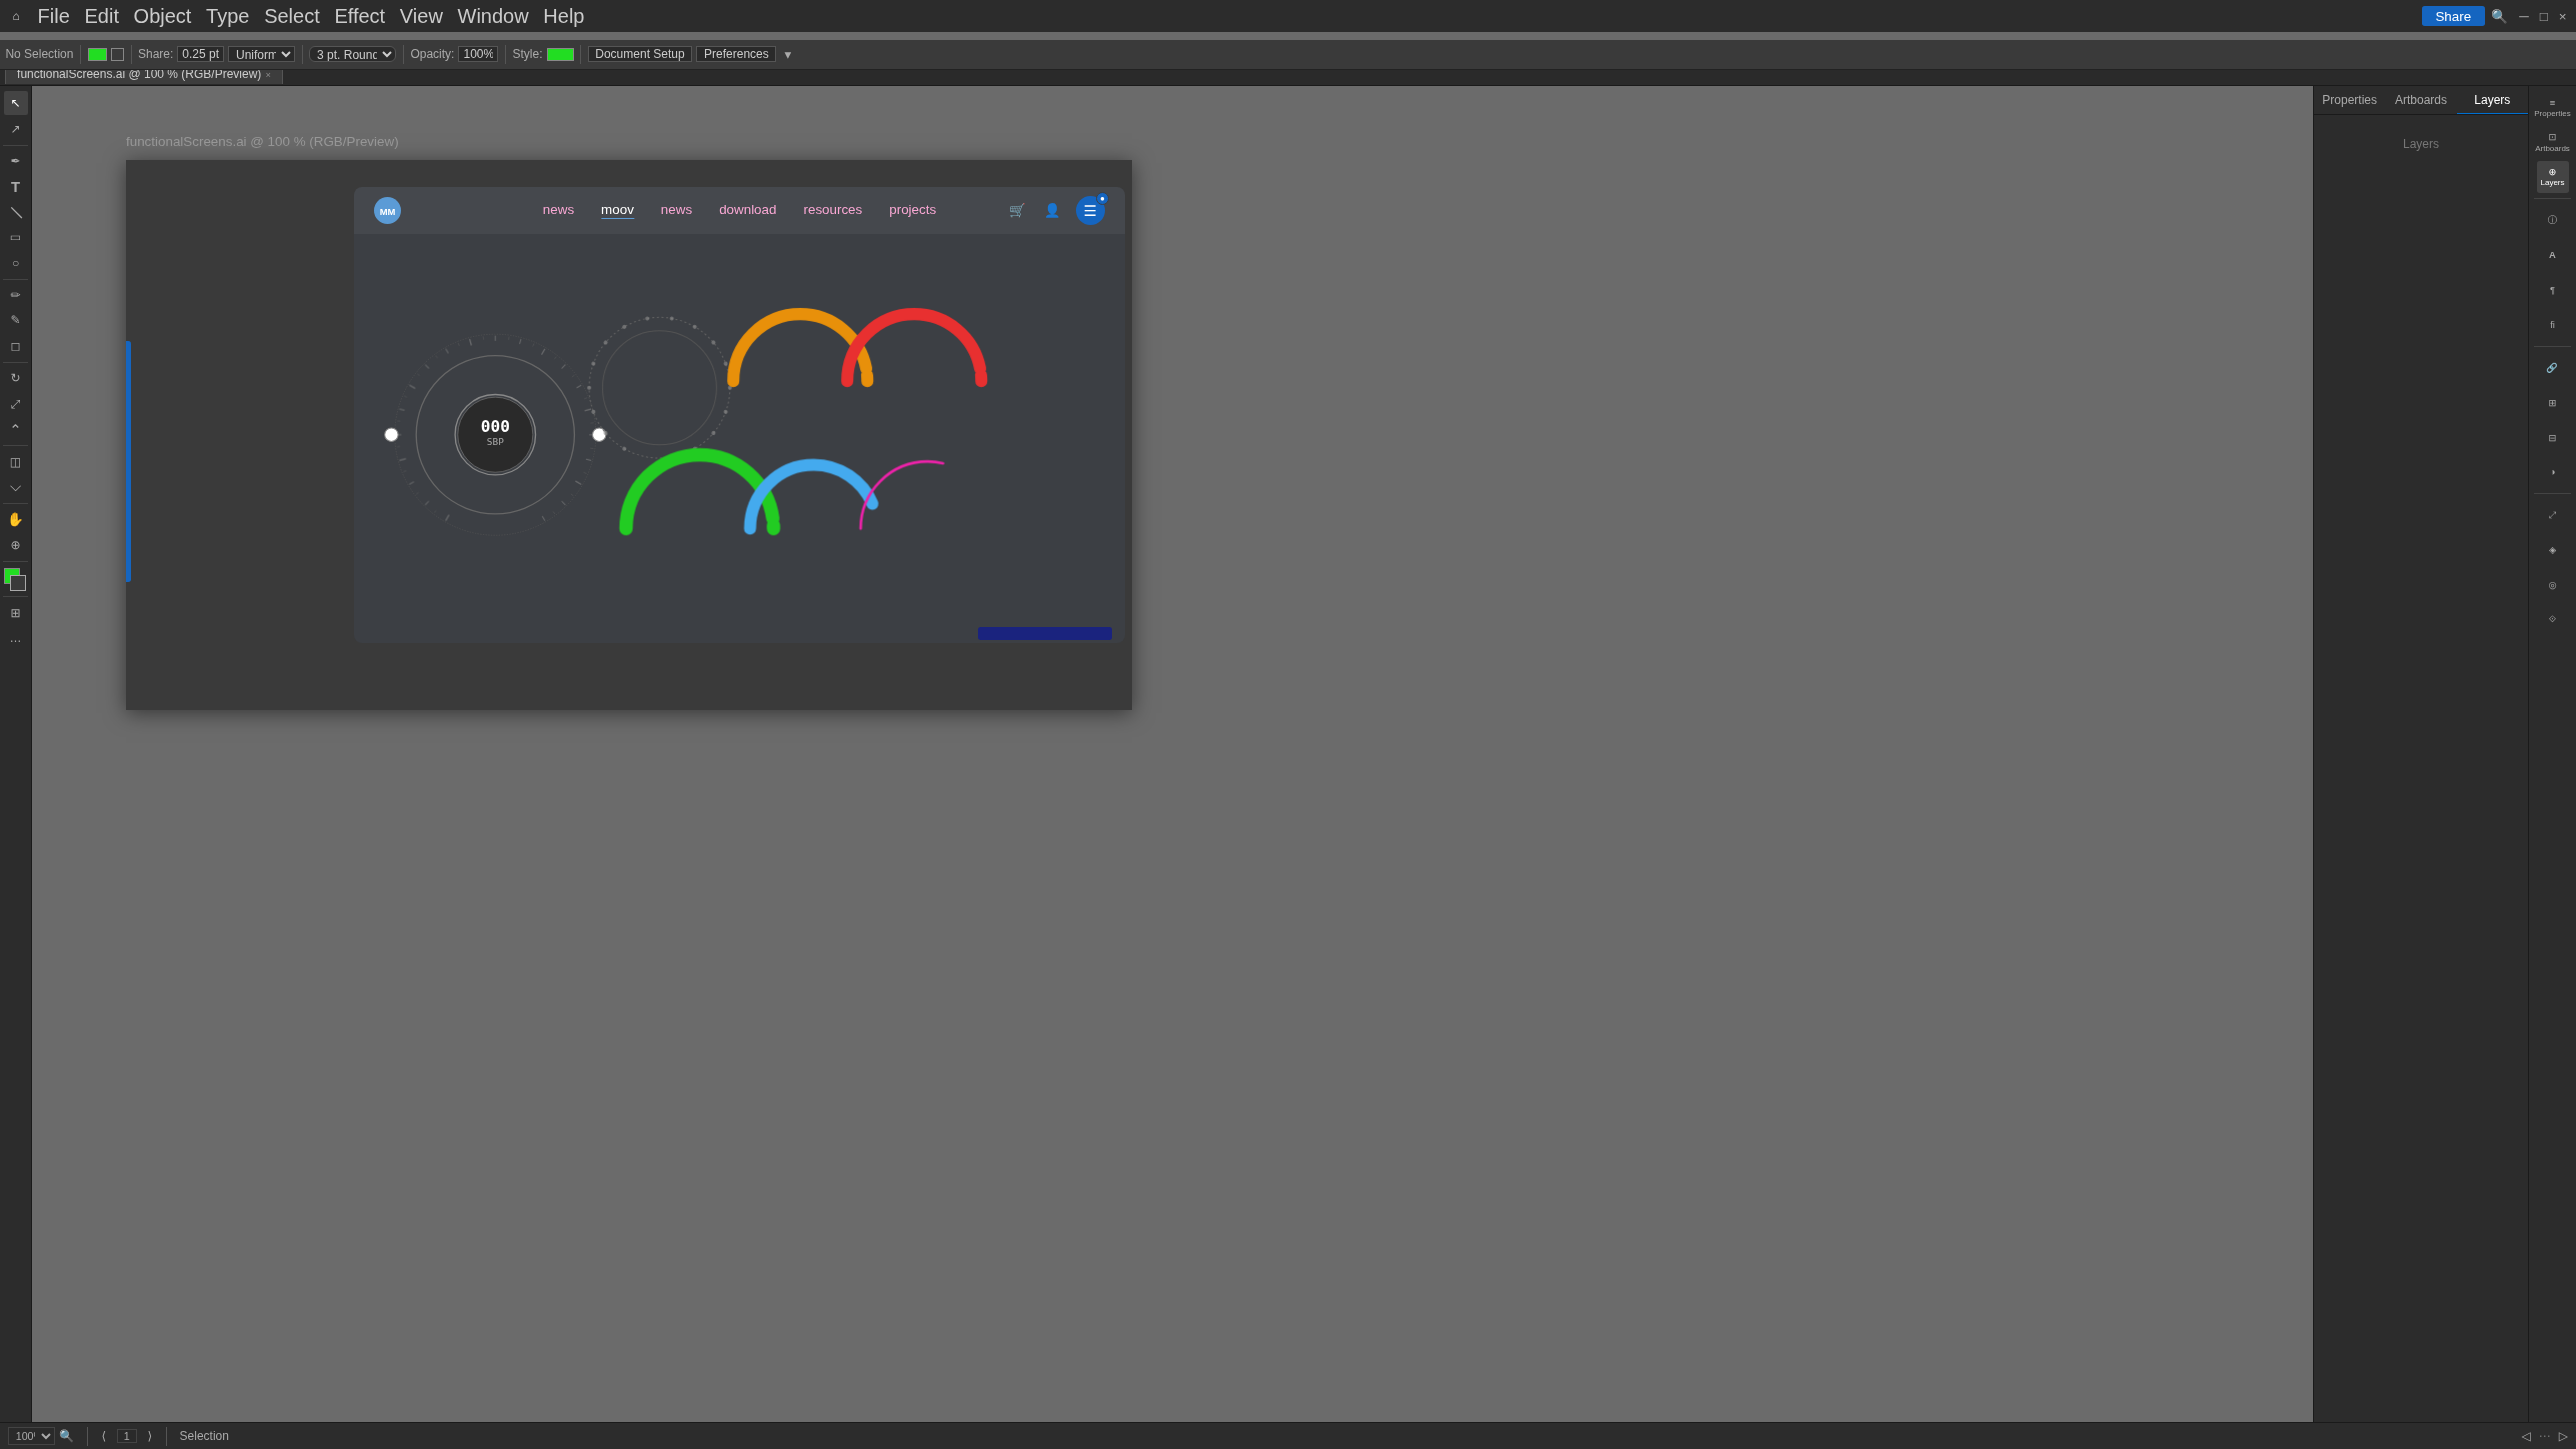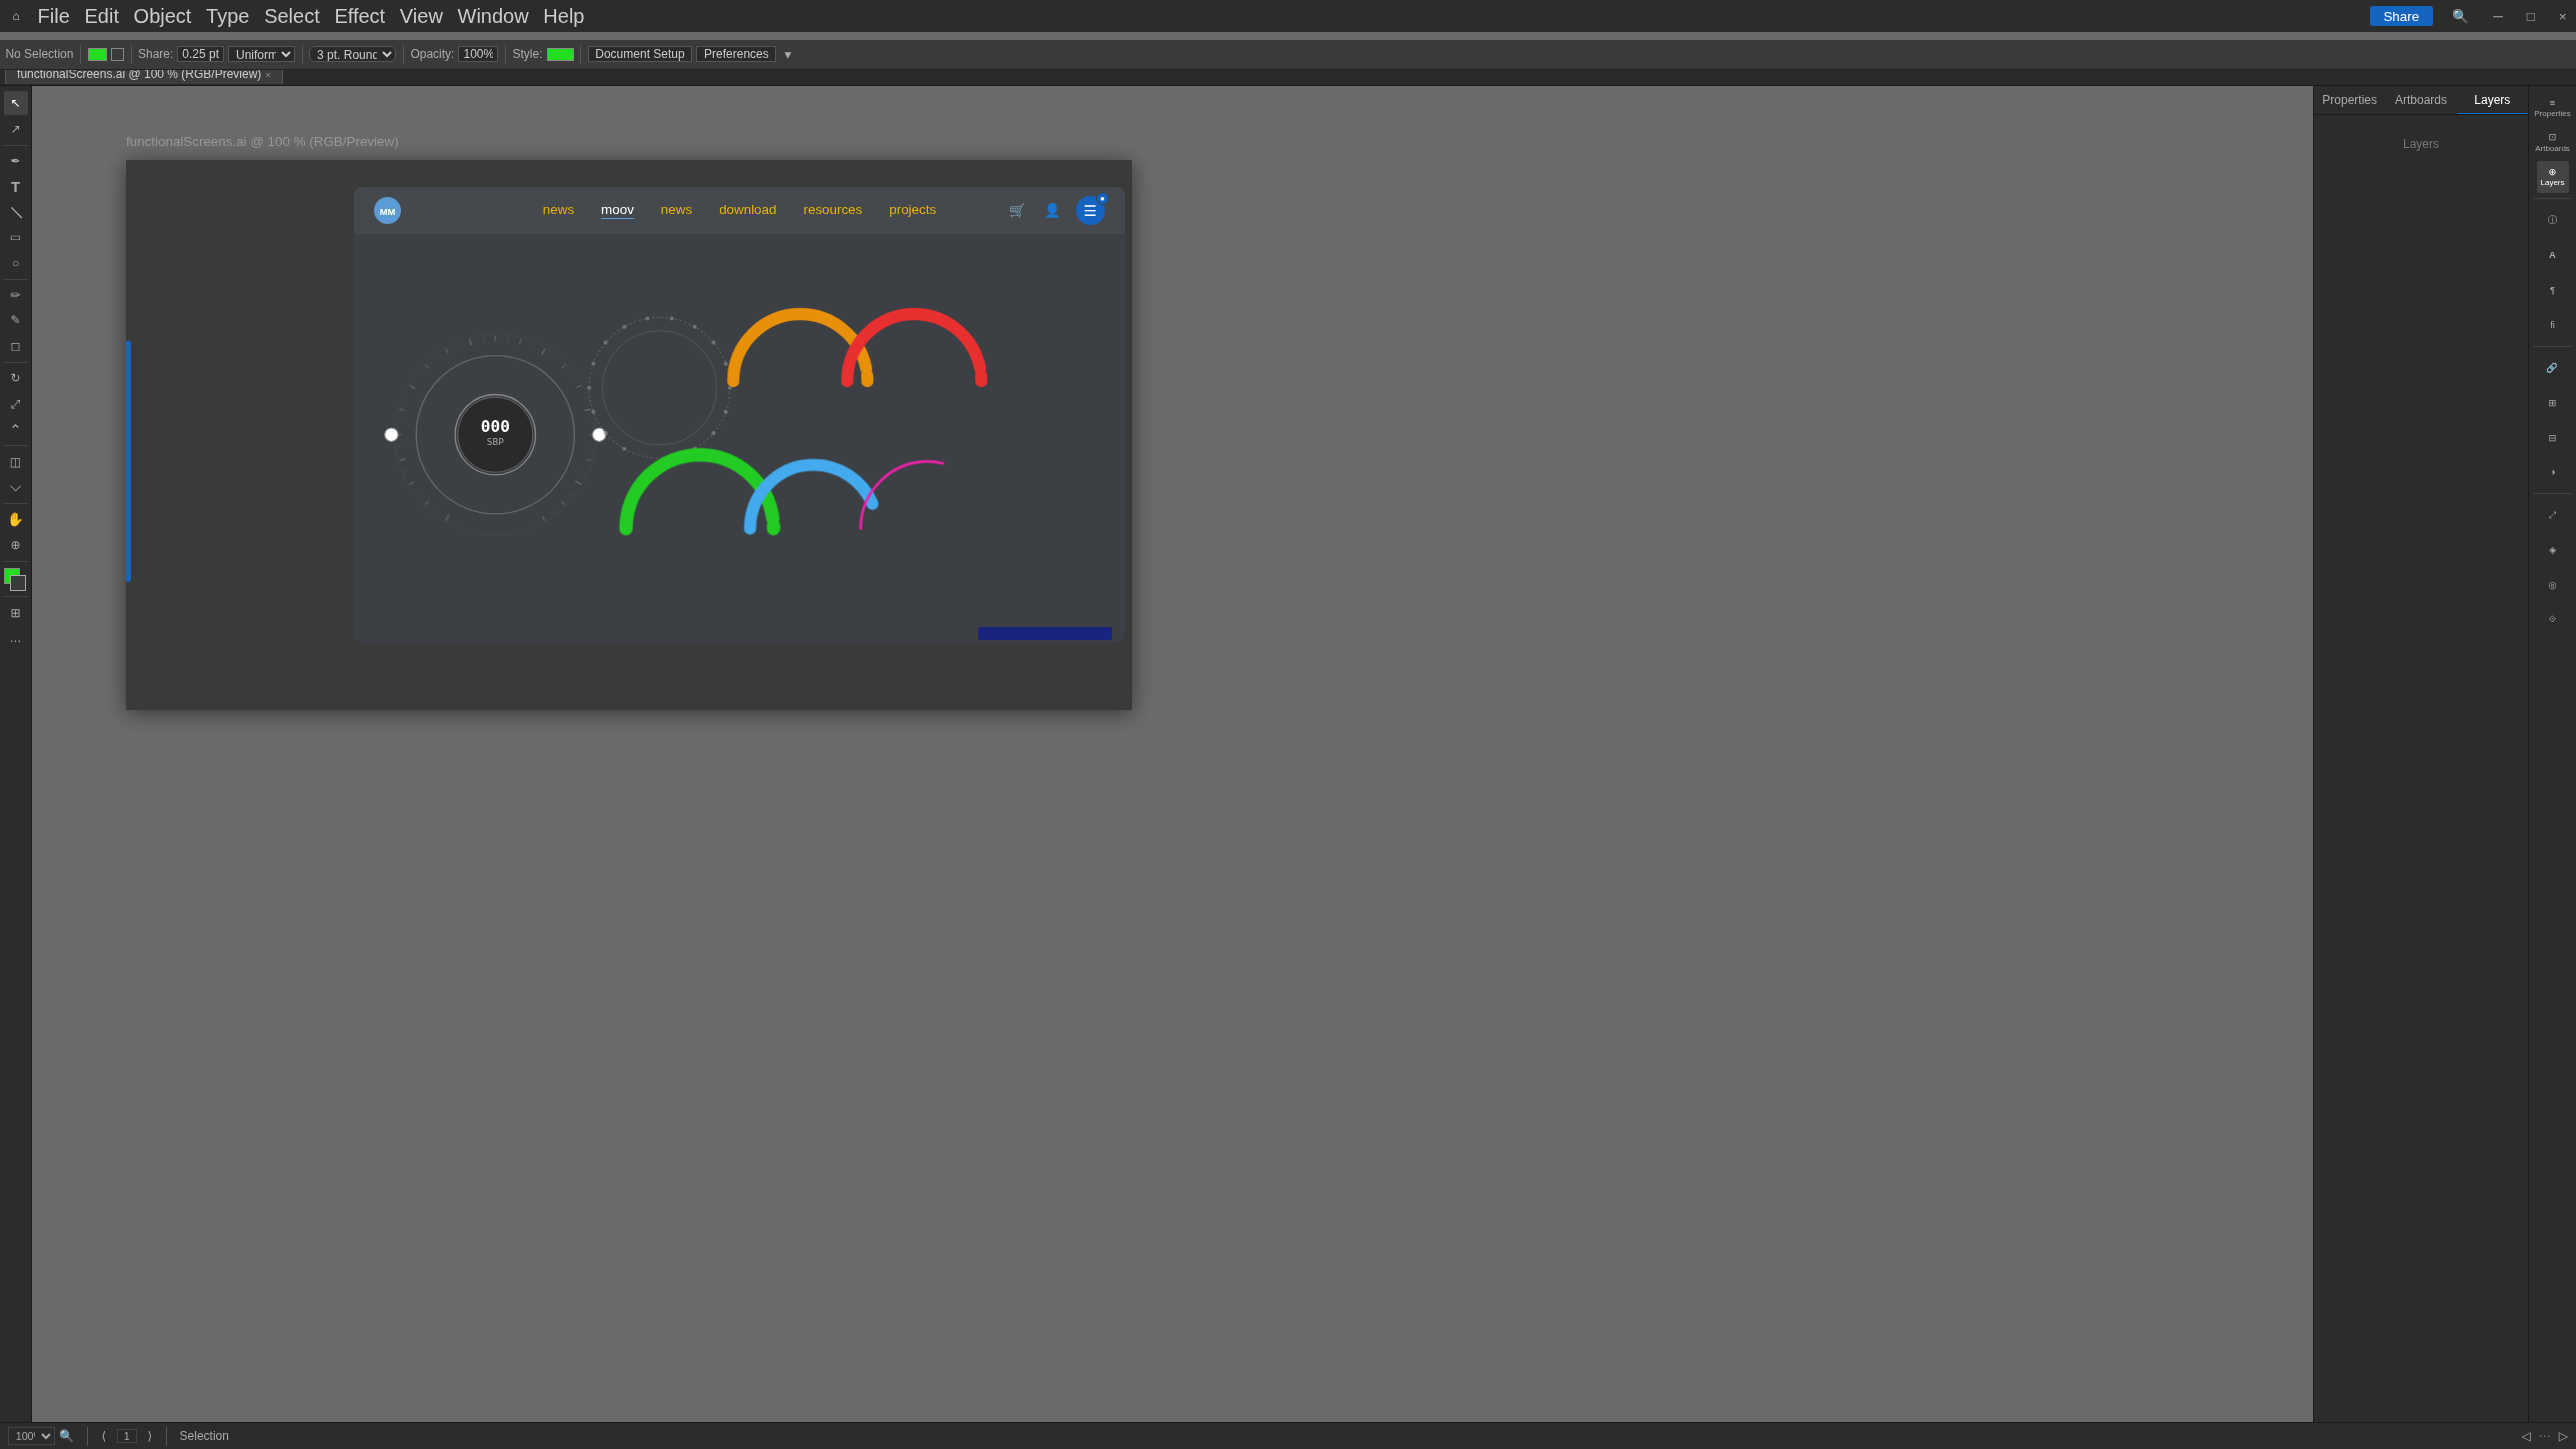--- a/index.html
+++ b/index.html
@@ -320,21 +320,21 @@
       margin-right: auto;
       display: flex; align-items: center; justify-content: center;
       color: white; font-size: 10.7px; font-weight: bold;
     }
     .nav-items {
       display: flex; gap: 27px;
       position: absolute;
       left: 50%; transform: translateX(-50%);
     }
     .nav-link {
-      color: #eab308;
+      color: #f9a8d4;
       font-size: 13.4px;
       cursor: pointer;
     }
     .nav-link.active {
       color: white;
       border-bottom: 1.3px solid #5b9bd5;
       padding-bottom: 1.3px;
     }
     .nav-icons {
       display: flex; gap: 10.7px; align-items: center; margin-left: auto;
@@ -402,21 +402,21 @@
   <div class="menu-home-icon">⌂</div>
   <div class="menu-item">File</div>
   <div class="menu-item">Edit</div>
   <div class="menu-item">Object</div>
   <div class="menu-item">Type</div>
   <div class="menu-item">Select</div>
   <div class="menu-item">Effect</div>
   <div class="menu-item">View</div>
   <div class="menu-item">Window</div>
   <div class="menu-item">Help</div>
-  <div style="margin-left:auto; display:flex; align-items:center; gap:16px;">
+  <div style="margin-left:auto; display:flex; align-items:center; gap:3px;">
     <button class="share-btn">Share</button>
     <div class="toolbar-icon-btn">🔍</div>
     <div class="toolbar-icon-btn">─</div>
     <div class="toolbar-icon-btn">□</div>
     <div class="toolbar-icon-btn">×</div>
   </div>
 </div>
 
 <div id="toolbar">
   <span class="toolbar-label">No Selection</span>

